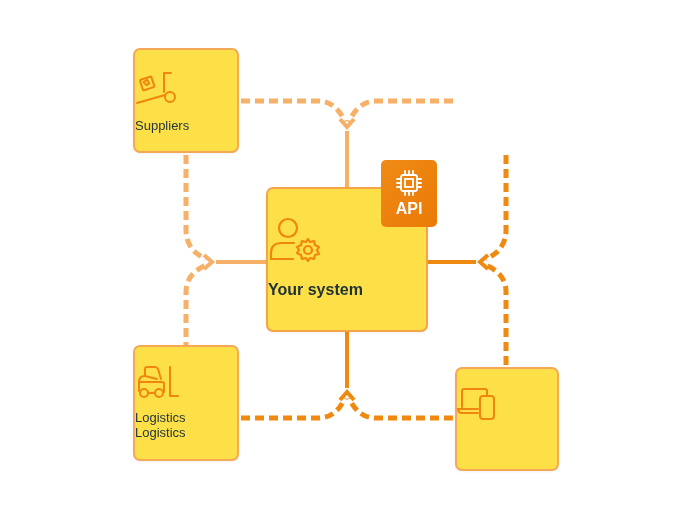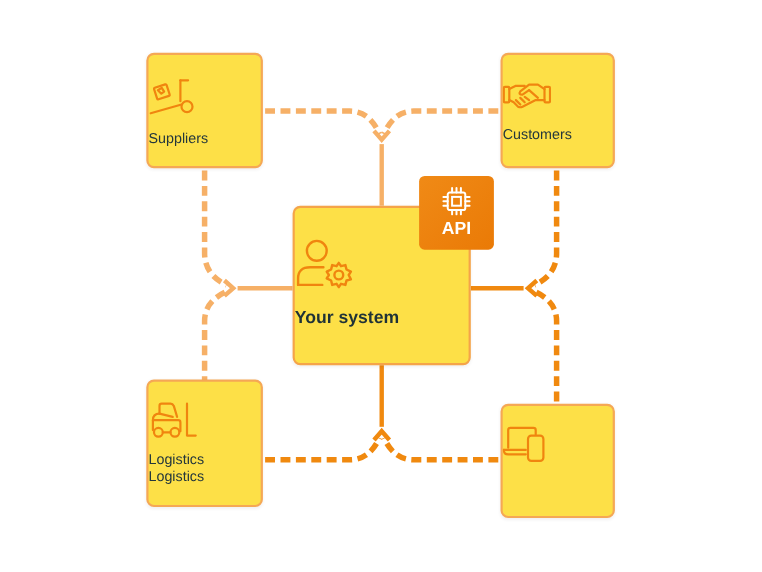--- a/index.html
+++ b/index.html
@@ -11,21 +11,21 @@
           box-shadow: 0 1px 3px rgba(0,0,0,0.06);
           display: flex; flex-direction: column; align-items: flex-start; }
   .node .label { color: #24373c; font-size: 13px; text-align: center; line-height: 15px; font-weight: 500; }
   .node svg { display: block; }
   #n-suppliers { left: 133px; top: 48px; width: 106px; height: 105px; }
   #n-customers { left: 455px; top: 48px; width: 104px; height: 105px; }
   #n-logistics { left: 133px; top: 345px; width: 106px; height: 116px; }
   #n-third { left: 455px; top: 367px; width: 104px; height: 104px; }
   #n-center { left: 266px; top: 187px; width: 162px; height: 145px; border-color: #f5a449; border-width: 2px; }
   #n-center .label { font-size: 16px; line-height: 22px; font-weight: 600; color: #1f3237; }
-  #api-badge { position: absolute; left: 381px; top: 160px; width: 68px; height: 67px;
+  #api-badge { position: absolute; left: 381px; top: 160px; width: 56px; height: 67px;
                background: linear-gradient(135deg, #f08a16, #ea7a06); border-radius: 5px;
                display: flex; flex-direction: column; align-items: center; }
   #api-badge .api-label { color: #ffffff; font-size: 16px; font-weight: 700; margin-top: 4px; }
 </style>
 </head>
 <body>
 
 <div id="diagram">
   <svg width="693" height="520" style="position:absolute;left:0;top:0">
     <g fill="none" stroke-linecap="butt">
@@ -59,36 +59,20 @@
         <path d="M9 11 L13 10 L14 14 L11 15 Z" transform="rotate(-18 12 13)"></path>
         <path d="M29 3 L36 3"></path>
         <path d="M29 3 L29 22"></path>
         <path d="M2 33 L30 25"></path>
         <circle cx="35" cy="27" r="5"></circle>
       </g>
     </svg>
     <div class="label" style="margin-top:12px">Suppliers</div>
   </div>
 
-  <div class="node" id="n-customers">
-    <svg width="44" height="28" viewBox="0 0 44 28" style="margin-top:22px">
-      <g fill="none" stroke="#f0850f" stroke-width="2" stroke-linecap="round" stroke-linejoin="round">
-        <rect x="1" y="7" width="5" height="14" rx="1"></rect>
-        <rect x="38" y="7" width="5" height="14" rx="1"></rect>
-        <path d="M6 9 L12 6 L20 6"></path>
-        <path d="M38 9 L32 5 L24 5 L16 11 Q14 14 18 14 L24 10"></path>
-        <path d="M6 19 L10 21 L14 25 Q16 26 18 25 L30 19 L38 19"></path>
-        <path d="M12 19 L16 23"></path>
-        <path d="M16 17 L20 21"></path>
-        <path d="M20 16 L24 19"></path>
-        <path d="M24 10 L32 17"></path>
-      </g>
-    </svg>
-    <div class="label" style="margin-top:14px">Customers</div>
-  </div>
 
   <div class="node" id="n-logistics">
     <svg width="44" height="36" viewBox="0 0 44 36" style="margin-top:17px">
       <g fill="none" stroke="#f0850f" stroke-width="2" stroke-linecap="round" stroke-linejoin="round">
         <path d="M10 12 L10 5 Q10 3 12 3 L20 3 Q22 3 23 5 L26 15"></path>
         <path d="M10 12 L22 15"></path>
         <path d="M4 27 L4 18 Q4 12 10 12"></path>
         <path d="M4 18 L27 18 Q29 18 29 20 L29 28"></path>
         <circle cx="9" cy="29" r="4"></circle>
         <circle cx="24" cy="29" r="4"></circle>

